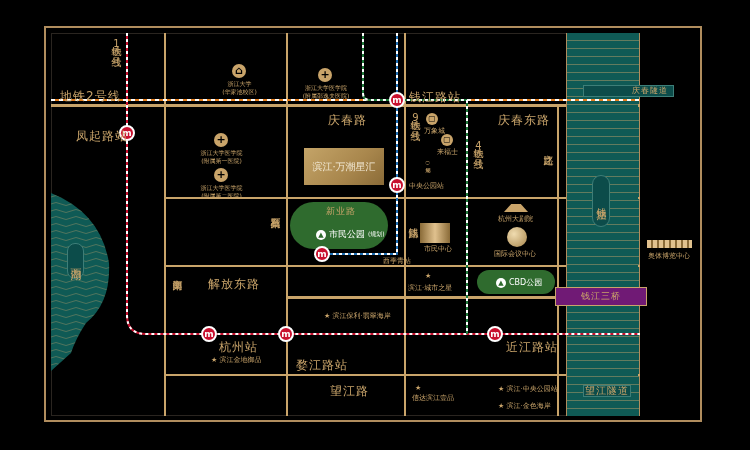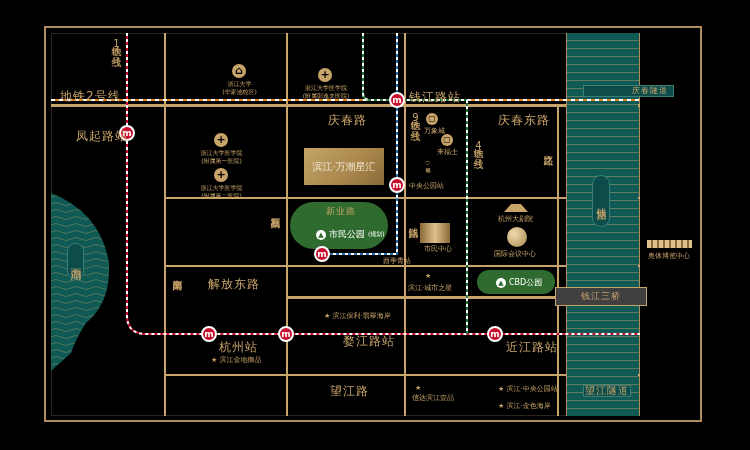--- a/index.html
+++ b/index.html
@@ -14,21 +14,21 @@
   .vlabel{position:absolute;color:#c9a46a;font-size:10px;writing-mode:vertical-rl;text-orientation:upright;letter-spacing:0;line-height:11px;}
   .metro{position:absolute;width:16px;height:16px;border-radius:50%;background:#c8102e;border:2px solid #fff;box-sizing:border-box;display:flex;align-items:center;justify-content:center;color:#fff;font-size:9px;font-weight:bold;font-family:"DejaVu Sans",sans-serif;}
   .river{position:absolute;left:566px;top:33px;width:72px;height:383px;background:#0f5a55;
     background-image:repeating-linear-gradient(180deg, transparent 0 7px, rgba(201,164,106,0.45) 7px 8px);border-left:1px solid #b08d5e;border-right:1px solid #b08d5e;}
   .river-tag{position:absolute;border:1px solid #3d7e78;background:#0c4c4a;color:#c9a46a;font-size:9px;text-align:center;letter-spacing:1px;}
   .park{position:absolute;background:#2f6b2e;border-radius:30px;}
   .park-label{position:absolute;color:#fff;font-size:9px;display:flex;align-items:center;gap:3px;white-space:nowrap;}
   .tree-dot{width:10px;height:10px;border-radius:50%;background:#fff;display:inline-flex;align-items:center;justify-content:center;color:#2f6b2e;font-size:7px;}
   .icon-circle{position:absolute;width:14px;height:14px;border-radius:50%;background:#c9a46a;color:#000;font-size:11px;line-height:14px;text-align:center;font-weight:bold;}
   .project{position:absolute;left:304px;top:148px;width:80px;height:37px;background:linear-gradient(135deg,#c4a468,#a8864c 60%,#8a6b38);display:flex;align-items:center;justify-content:center;color:#f3ead6;font-size:10px;letter-spacing:0;}
-  .bridge-tag{position:absolute;left:555px;top:287px;width:90px;height:17px;background:#404040;border:1px solid #c9a46a;color:#c9a46a;font-size:9px;display:flex;align-items:center;justify-content:center;letter-spacing:1px;}
+  .bridge-tag{position:absolute;left:555px;top:287px;width:90px;height:17px;background:#701a75;border:1px solid #c9a46a;color:#c9a46a;font-size:9px;display:flex;align-items:center;justify-content:center;letter-spacing:1px;}
   .star{color:#c9a46a;font-size:7px;}
 </style>
 </head>
 <body>
 
 <div class="abs frame-outer"></div>
 <div class="abs frame-inner"></div>
 
 <svg class="abs" style="left:51px;top:193px;" width="60" height="180">
   <defs>
@@ -106,21 +106,21 @@
 <div class="label" style="left:76px;top:128px;">凤起路站</div>
 <div class="metro" style="left:389px;top:92px;">m</div>
 <div class="label" style="left:409px;top:89px;">钱江路站</div>
 <div class="metro" style="left:389px;top:177px;">m</div>
 <div class="label tiny" style="left:409px;top:181px;">中央公园站</div>
 <div class="metro" style="left:314px;top:246px;">m</div>
 <div class="label tiny" style="left:339px;top:256px;margin-left:44px;">西季青站</div>
 <div class="metro" style="left:201px;top:326px;">m</div>
 <div class="label" style="left:219px;top:339px;">杭州站</div>
 <div class="metro" style="left:278px;top:326px;">m</div>
-<div class="label" style="left:296px;top:333px;margin-left:47px;">婺江路站</div>
+<div class="label" style="left:296px;top:357px;">婺江路站</div>
 <div class="metro" style="left:487px;top:326px;">m</div>
 <div class="label" style="left:506px;top:339px;">近江路站</div>
 
 <div class="label" style="left:328px;top:112px;">庆春路</div>
 <div class="label" style="left:498px;top:112px;">庆春东路</div>
 <div class="vlabel" style="left:270px;top:210px;">秋石高架</div>
 <div class="vlabel" style="left:172px;top:272px;">中河高架</div>
 <div class="label" style="left:208px;top:276px;text-align:right;">解放东路</div>
 <div class="vlabel" style="left:408px;top:220px;">钱江路</div>
 <div class="vlabel" style="left:543px;top:147px;">之江路</div>

